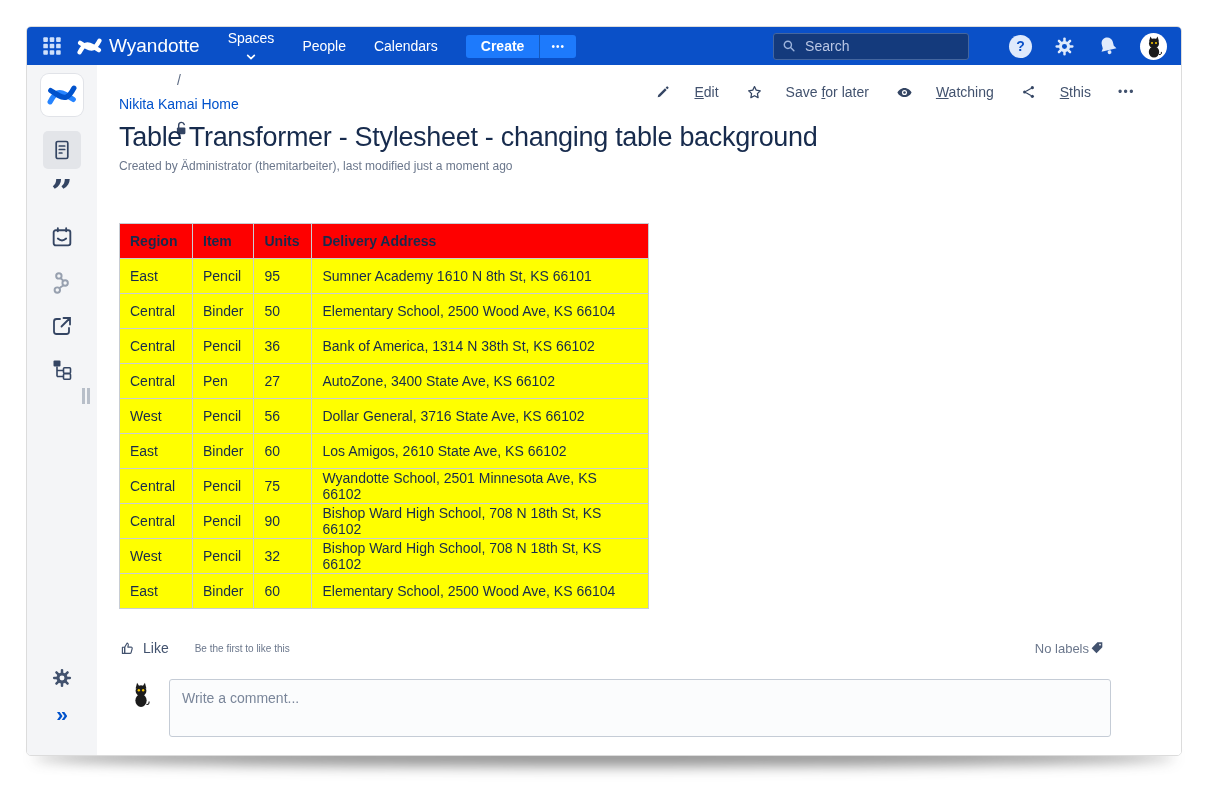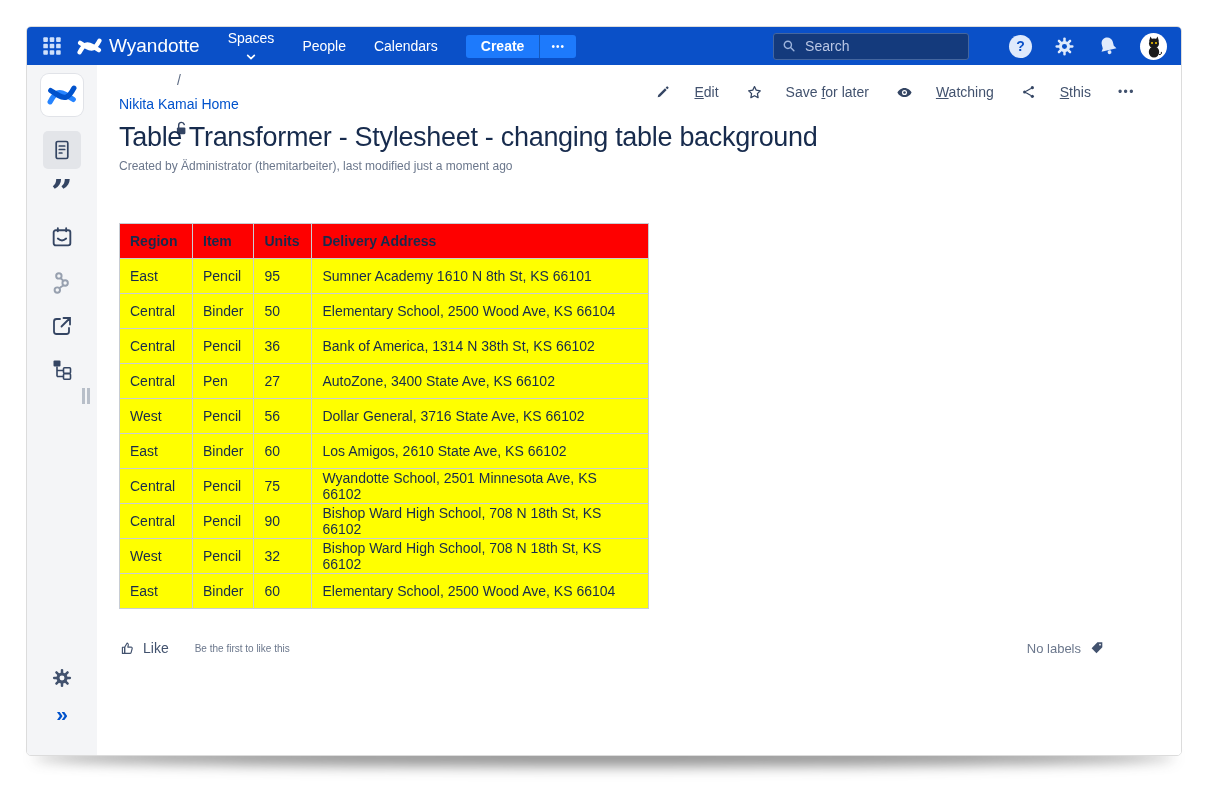--- a/index.html
+++ b/index.html
@@ -97,21 +97,21 @@
 
   .data-table{ margin-top:50px; border-collapse:collapse; font-size:14px; color:var(--table-text,#172b4d); }
   .data-table th{ background:var(--table-header-bg,#fe0000); font-weight:700; text-align:left; }
   .data-table td{ background:var(--table-row-bg,#ffff00); }
   .data-table th, .data-table td{ border:1px solid #c8cdd4; padding:0 10px; height:35px; vertical-align:middle; }
 
   .like-row{ margin-top:30px; display:flex; align-items:center; }
   .like-btn{ display:flex; align-items:center; gap:7px; color:#42526e; font-size:14px;
              background:none; border:0; padding:0; cursor:pointer; font-family:inherit; }
   .like-hint{ margin-left:26px; color:#6b778c; font-size:10px; }
-  .labels{ margin-left:auto; margin-right:24px; display:flex; align-items:center; gap:8px;
+  .labels{ margin-left:auto; margin-right:24px; display:flex; align-items:center; 
            color:#6b778c; font-size:13px; cursor:pointer; background:none; border:0; font-family:inherit; }
 
   .comment-row{ margin-top:22px; display:flex; align-items:flex-start; gap:15px; }
   .comment-avatar{ margin-left:9px; flex:0 0 auto; }
   .comment-box{
     flex:1; margin-right:24px; height:58px; background:#fbfcfd;
     border:1px solid #c5ccd6; border-radius:3px; padding:10px 12px;
     font-size:14px; color:#7a869a; cursor:text;
   }
 </style>
@@ -446,15 +446,31 @@
       <span class="like-hint">Be the first to like this</span>
       <button class="labels">
         <span>No labels</span>
         <svg width="16" height="16" viewBox="0 0 24 24">
           <path d="M12.6 3.5H20v7.4l-8.8 8.8-7.3-7.3z" fill="#42526e"></path>
           <circle cx="16.5" cy="7" r="1.4" fill="#f4f5f7"></circle>
         </svg>
       </button>
     </div>
 
+    <div class="comment-row">
+      <span class="comment-avatar">
+        <svg width="26" height="30" viewBox="0 0 24 26">
+          <g fill="#1b1b1b">
+            <polygon points="7,8 8.4,2.5 11,6.8"></polygon>
+            <polygon points="13,6.8 15.6,2.5 17,8"></polygon>
+            <circle cx="12" cy="10" r="5"></circle>
+            <ellipse cx="12" cy="19" rx="5.2" ry="6"></ellipse>
+          </g>
+          <circle cx="10" cy="9.5" r="1.1" fill="#f2c200"></circle>
+          <circle cx="14" cy="9.5" r="1.1" fill="#f2c200"></circle>
+          <path d="M17 22.5c2 .6 2.8-1 2.3-2.6" stroke="#1b1b1b" stroke-width="1" fill="none"></path>
+        </svg>
+      </span>
+      <div class="comment-box">Write a comment...</div>
+    </div>
 
   </main>
 </div>
 
 </body></html>

